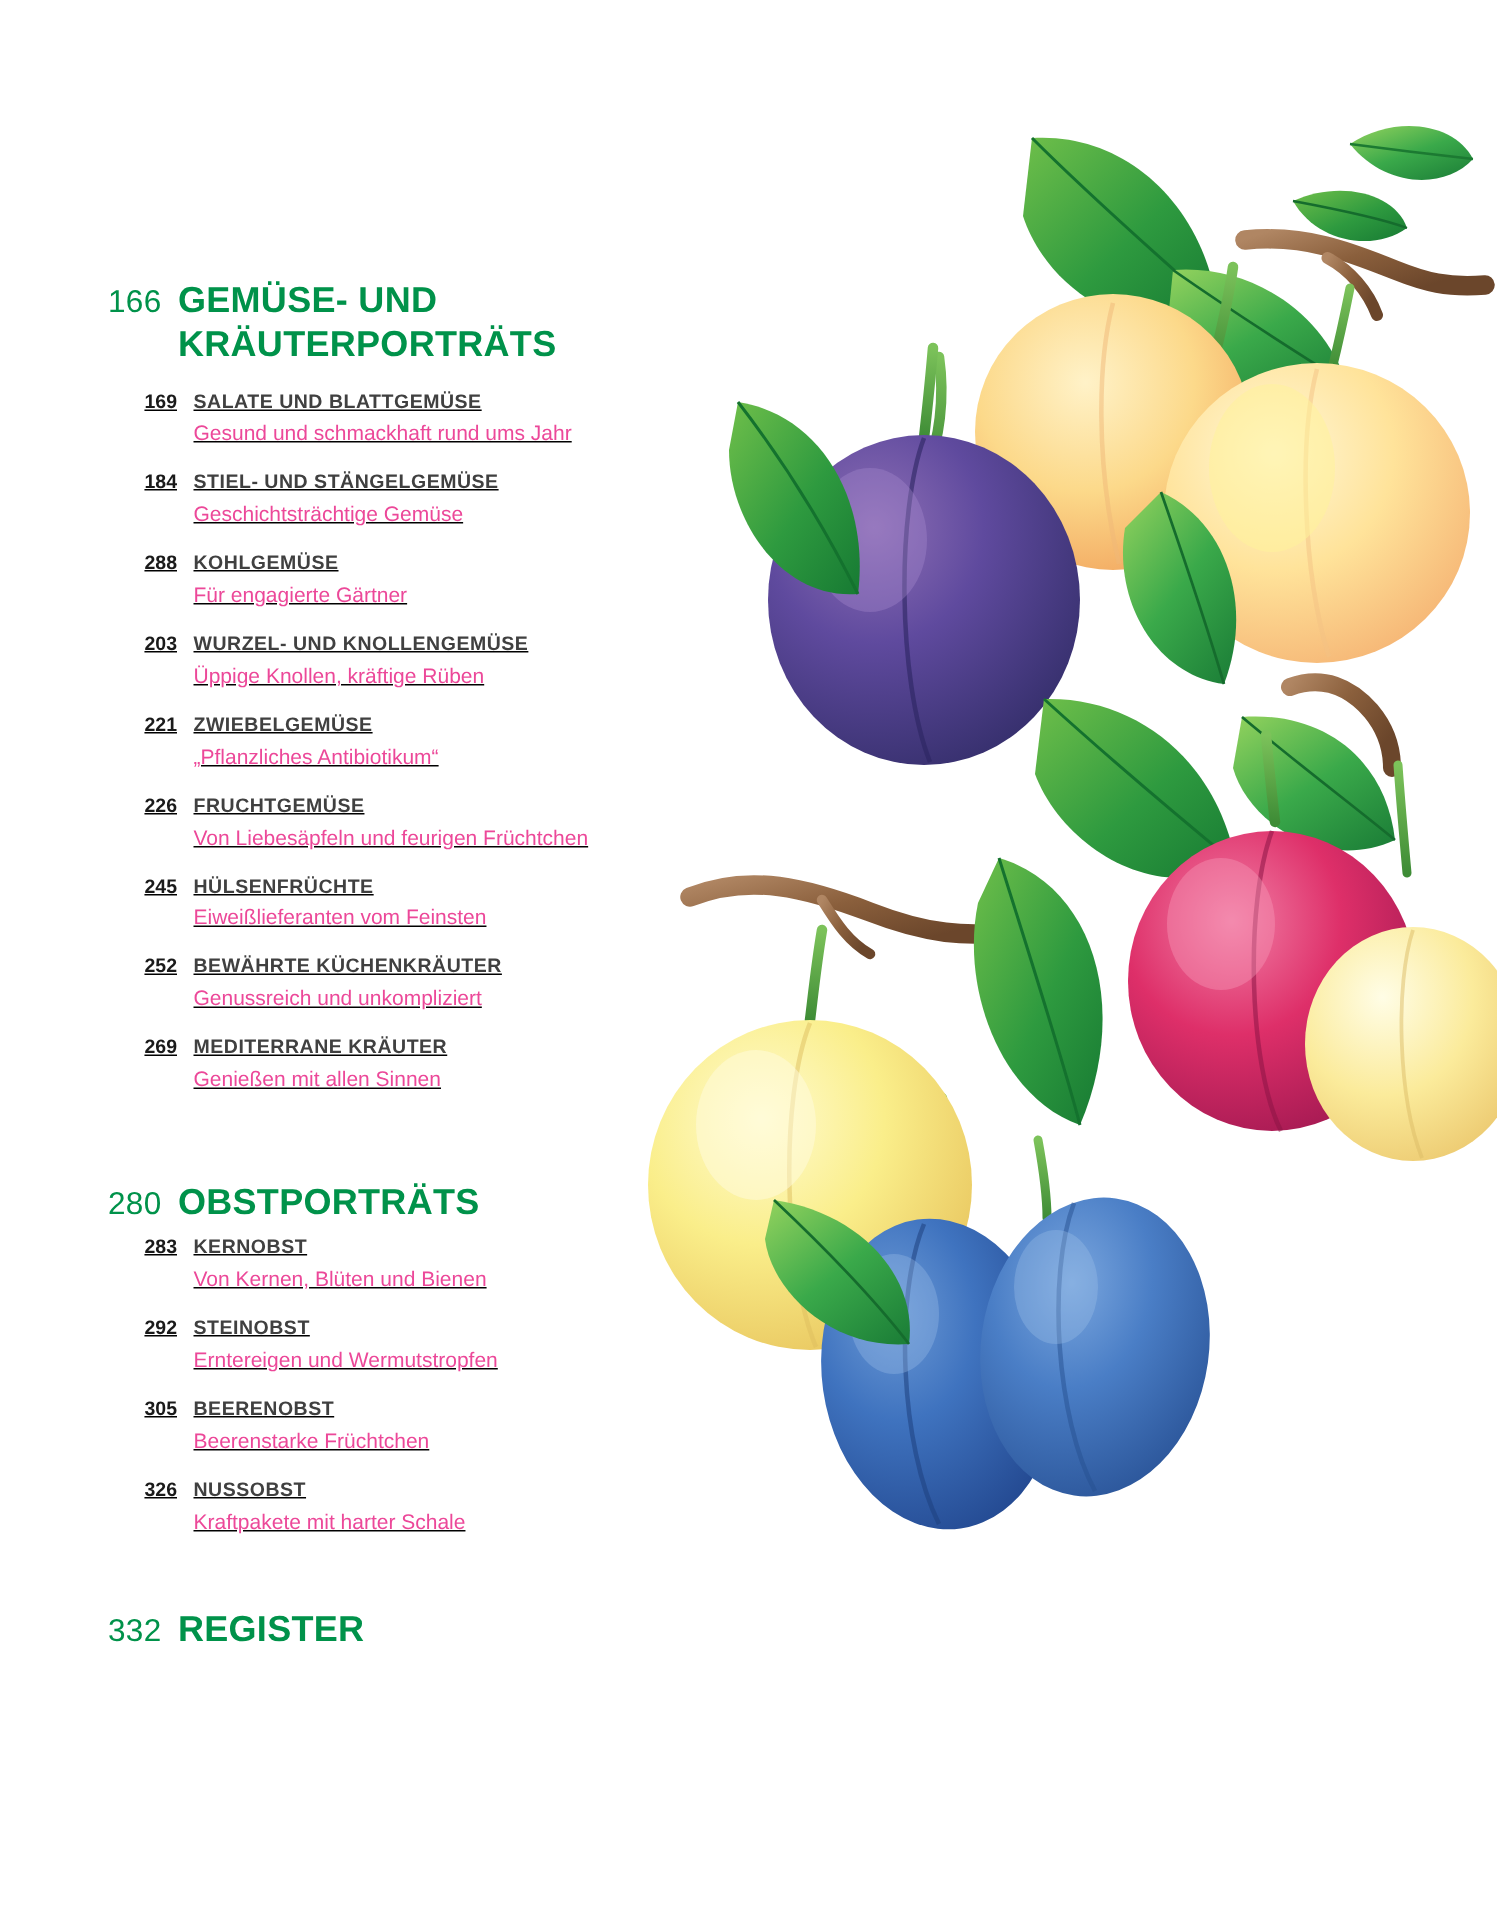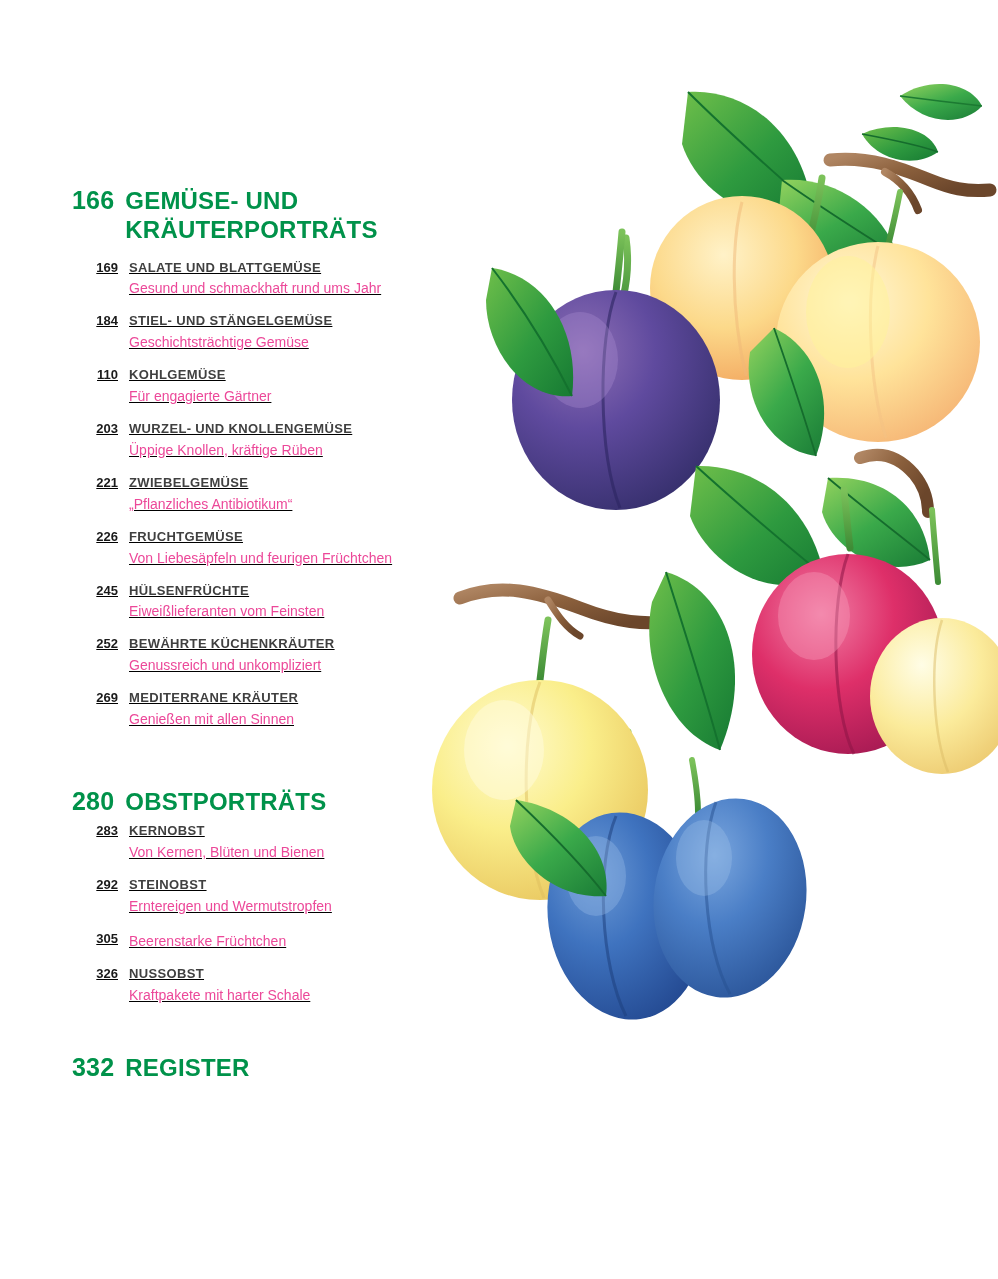--- a/index.html
+++ b/index.html
@@ -30,22 +30,22 @@
   }
 
   .section-head {
     display: flex;
     align-items: baseline;
     color: #00924a;
     font-weight: bold;
     letter-spacing: 0.2px;
   }
   .section-head .num {
-    font-size: 25px;
-    font-weight: bold;
+    font-size: 21px;
+    font-weight: normal;
     margin-right: 11px;
     color: #00924a;
   }
   .section-head .title {
     font-size: 24px;
     font-weight: bold;
     color: #00924a;
     line-height: 1.22;
   }
   .section-head.first {
@@ -133,21 +133,21 @@
         </div>
       </div>
       <div class="entry">
         <div class="pg">184</div>
         <div class="body">
           <div class="label">STIEL- UND STÄNGELGEMÜSE</div>
           <div class="sub">Geschichtsträchtige Gemüse</div>
         </div>
       </div>
       <div class="entry">
-        <div class="pg">110</div>
+        <div class="pg">288</div>
         <div class="body">
           <div class="label">KOHLGEMÜSE</div>
           <div class="sub">Für engagierte Gärtner</div>
         </div>
       </div>
       <div class="entry">
         <div class="pg">203</div>
         <div class="body">
           <div class="label">WURZEL- UND KNOLLENGEMÜSE</div>
           <div class="sub">Üppige Knollen, kräftige Rüben</div>
@@ -208,20 +208,21 @@
       <div class="entry">
         <div class="pg">292</div>
         <div class="body">
           <div class="label">STEINOBST</div>
           <div class="sub">Erntereigen und Wermutstropfen</div>
         </div>
       </div>
       <div class="entry">
         <div class="pg">305</div>
         <div class="body">
+          <div class="label">BEERENOBST</div>
           <div class="sub">Beerenstarke Früchtchen</div>
         </div>
       </div>
       <div class="entry">
         <div class="pg">326</div>
         <div class="body">
           <div class="label">NUSSOBST</div>
           <div class="sub">Kraftpakete mit harter Schale</div>
         </div>
       </div>

